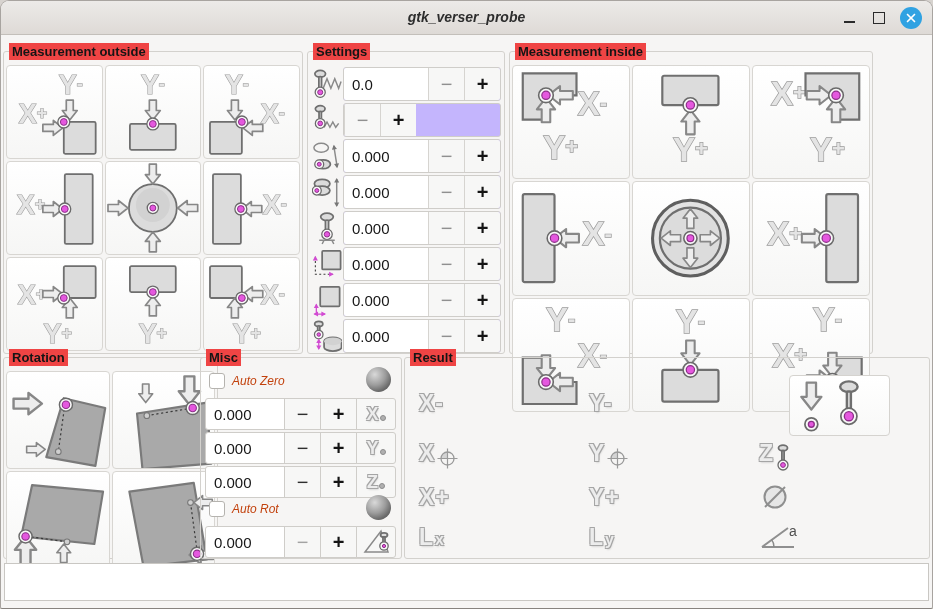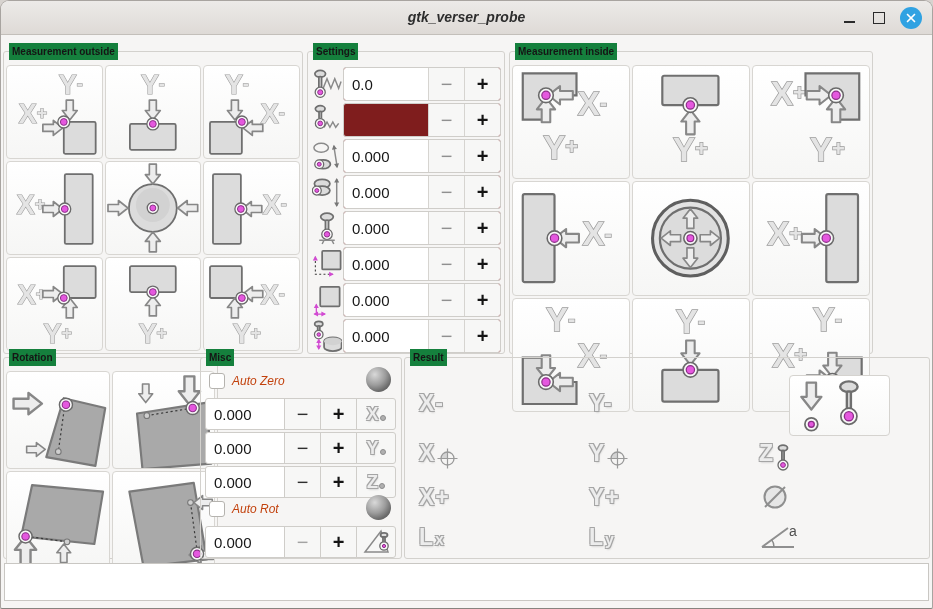--- a/index.html
+++ b/index.html
@@ -13,22 +13,22 @@
   .tb-btns{position:absolute;right:10px;top:0;height:33px;display:flex;align-items:center;gap:12px;}
   .tb-min,.tb-max{width:18px;height:18px;display:flex;align-items:flex-end;justify-content:center;cursor:default;}
   .tb-min i{display:block;width:11px;height:0;border-top:2px solid #2a2a2a;margin-bottom:4px;}
   .tb-max i{display:block;width:10px;height:10px;border:1.5px solid #2a2a2a;margin-bottom:3px;}
   .tb-close{width:22px;height:22px;border-radius:50%;background:#30a2e2;position:relative;cursor:default;}
   .tb-close i,.tb-close b{position:absolute;left:5px;top:10px;width:12px;height:0;border-top:2.6px solid #fff;border-radius:2px;}
   .tb-close i{transform:rotate(45deg);} .tb-close b{transform:rotate(-45deg);}
   
   .content{position:absolute;left:0;top:33px;right:0;bottom:0;}
   .frame{position:absolute;border:1px solid #d3d1cd;border-radius:3px;box-sizing:border-box;}
-  .flabel{position:absolute;top:-9px;left:5px;background:#15803d;padding:0 3px;font-weight:bold;
-    font-size:10px;color:#151515;line-height:17px;white-space:nowrap;}
+  .flabel{position:absolute;top:-9px;left:5px;background:#ef4444;padding:0 3px;font-weight:bold;
+    font-size:13px;color:#151515;line-height:17px;white-space:nowrap;}
   .gridbody{position:absolute;left:2px;right:2px;top:13px;bottom:2px;display:grid;gap:2px;}
   .g33{grid-template-columns:repeat(3,1fr);grid-template-rows:repeat(3,1fr);}
   .g22{grid-template-columns:repeat(2,1fr);grid-template-rows:repeat(2,1fr);}
   .cell{background:linear-gradient(#ffffff,#f6f6f5);border:1px solid #d8d6d2;border-radius:4px;
     padding:0;margin:0;cursor:default;}
   .cell svg{width:100%;height:100%;display:block;}
   
   .arr{fill:#ededed;stroke:#878787;stroke-width:1.7;stroke-linejoin:round;}
   .blk{fill:#dcdcdc;stroke:#6f6f6f;stroke-width:1.8;}
   .blk2{fill:#d2d2d2;stroke:none;}
@@ -41,21 +41,21 @@
   .dsh{stroke:#3a3a3a;stroke-width:1.1;stroke-dasharray:2 2.4;fill:none;}
   .quad{fill:#a9a9a9;stroke:#7a7a7a;stroke-width:2;stroke-linejoin:round;}
   .thn{stroke:#8a8a8a;stroke-width:1.5;fill:none;}
   .thnB{stroke:#8f8f8f;stroke-width:2;fill:none;}
   .mag{stroke:#d24ad2;stroke-width:1.3;fill:none;}
   
   .srows{position:absolute;left:2px;right:3px;top:14px;}
   .srow{display:flex;height:36px;align-items:stretch;}
   .sicon{width:33px;display:flex;align-items:center;justify-content:center;}
   .sicon svg{width:30px;height:33px;}
-  .spin{flex:1;display:flex;border:1px solid #cfcdc9;border-radius:3px;background:#7f1d1d;margin:1px 0;overflow:hidden;justify-content:flex-end;}
+  .spin{flex:1;display:flex;border:1px solid #cfcdc9;border-radius:3px;background:#c4b5fd;margin:1px 0;overflow:hidden;}
   .entry{flex:1;min-width:0;border:none;outline:none;padding:0 0 0 8px;font-size:15px;color:#161616;
     font-family:"Liberation Sans",sans-serif;background:#fff;}
   .spbtn{width:36px;background:#f7f7f6;border:none;border-left:1px solid #d6d4d0;font-size:20px;
     font-family:"Liberation Sans",sans-serif;cursor:default;padding:0;}
   .spminus{color:#909090;} .spplus{color:#141414;font-weight:bold;}
   
   .cbrow{position:absolute;left:8px;display:flex;align-items:center;gap:7px;height:22px;cursor:default;}
   .cb{width:16px;height:16px;background:#fff;border:1px solid #b5b3af;border-radius:3px;box-sizing:border-box;}
   .cblab{font-size:12px;color:#c2410c;font-style:italic;}
   .led{position:absolute;right:10px;width:25px;height:25px;border-radius:50%;

